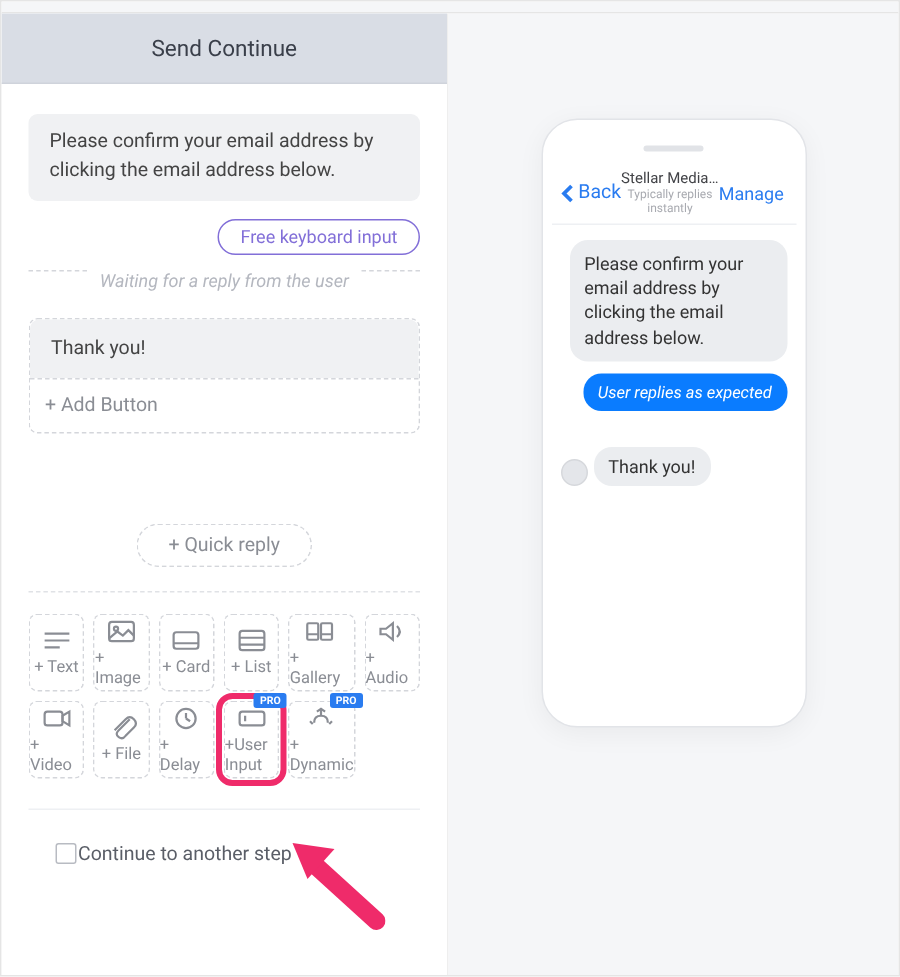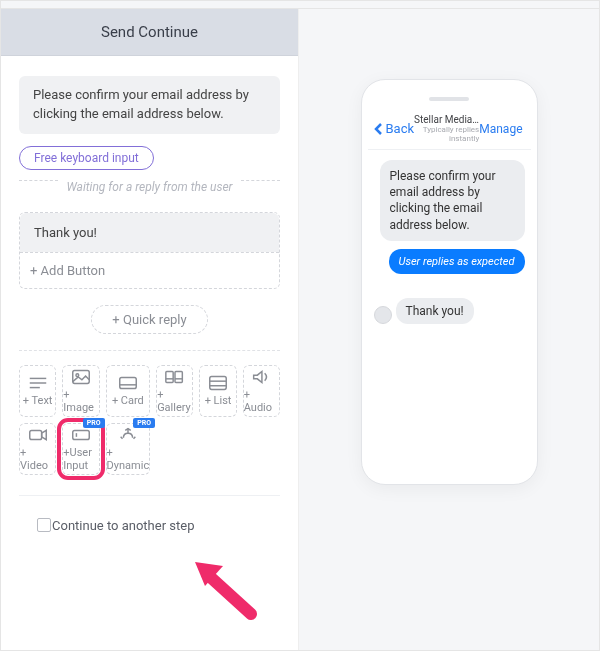--- a/index.html
+++ b/index.html
@@ -43,21 +43,21 @@
   .panel-body { padding: 20px 18px 0 18px; flex: 1; overflow: hidden; }
   .bubble {
     background: #f0f1f3;
     padding: 10px 14px;
     border-radius: 6px;
     color: #444;
     font-size: 13px;
     line-height: 1.45;
     margin-bottom: 12px;
   }
-  .chip-row { display: flex; justify-content: flex-start; }
+  .chip-row { display: flex; justify-content: flex-end; }
   .chip {
     border: 1px solid #826fd8;
     color: #826fd8;
     background: #fff;
     border-radius: 16px;
     padding: 4px 14px;
     font-size: 12px;
     cursor: pointer;
   }
   .divider-text {
@@ -90,20 +90,21 @@
   }
   .quick-reply-row { display: flex; justify-content: center; margin-bottom: 16px; }
   .quick-reply-chip {
     border: 1px dashed #d4d6db;
     color: #8a8d94;
     border-radius: 16px;
     padding: 6px 20px;
     font-size: 13px;
     cursor: pointer;
     background: #fff;
+    margin-top: 44px;
   }
   .blocks-grid {
     display: grid;
     grid-template-columns: repeat(6, 1fr);
     gap: 6px;
     border-top: 1px dashed #e0e2e6;
     padding-top: 14px;
     margin-top: 10px;
   }
   .block {
@@ -171,21 +172,21 @@
     display: flex;
     align-items: center;
     justify-content: space-between;
     padding: 2px 8px 6px 4px;
     border-bottom: 1px solid #eef0f3;
   }
   .back-group { display:flex; align-items:center; color:#2a7cf0; font-size:13px; cursor:pointer; gap:0; }
   .back-group svg { width:14px; height:14px; stroke:#2a7cf0; stroke-width:2.5; fill:none; }
   .page-title-group { flex:1; text-align:center; overflow:hidden;}
   .page-title-line { font-size: 10px; color:#424347; white-space:nowrap; overflow:hidden; text-overflow:ellipsis;}
-  .page-title-sub { font-size: 8px; color:#a8aab0;text-align:right; }
+  .page-title-sub { font-size: 8px; color:#a8aab0; }
   .manage-link { color:#2a7cf0; font-size:12px; cursor:pointer; }
   .phone-body { flex:1; padding:10px 6px; }
   .p-msg-in {
     background:#ebedf0;
     color:#333;
     font-size:12px;
     line-height:1.35;
     padding:8px 10px;
     border-radius:12px;
     max-width:150px;
@@ -261,48 +262,62 @@
         </div>
         <div class="block">
           <svg viewBox="0 0 24 18">
               <rect x="3" y="3" width="18" height="12" rx="2"></rect>
               <line x1="3" y1="11" x2="21" y2="11"></line>
             </svg>
           <span>+ Card</span>
         </div>
         <div class="block">
           <svg viewBox="0 0 24 18">
+              <rect x="3" y="2" width="18" height="14" rx="2"></rect>
+              <line x1="3" y1="7" x2="21" y2="7"></line>
+              <line x1="3" y1="12" x2="21" y2="12"></line>
+            </svg>
+          <span>+ List</span>
+        </div>
+        <div class="block">
+          <svg viewBox="0 0 24 18">
               <rect x="2" y="3" width="8" height="12" rx="1"></rect>
               <rect x="12" y="3" width="8" height="12" rx="1"></rect>
               <line x1="2" y1="11" x2="10" y2="11"></line>
               <line x1="12" y1="11" x2="20" y2="11"></line>
             </svg>
           <span>+ Gallery</span>
         </div>
         <div class="block">
           <svg viewBox="0 0 24 18">
-              <rect x="3" y="2" width="18" height="14" rx="2"></rect>
-              <line x1="3" y1="7" x2="21" y2="7"></line>
-              <line x1="3" y1="12" x2="21" y2="12"></line>
-            </svg>
-          <span>+ List</span>
-        </div>
-        <div class="block">
-          <svg viewBox="0 0 24 18">
               <path d="M4 7 L4 11 L8 11 L13 15 L13 3 L8 7 Z"></path>
               <path d="M16 5 Q20 9 16 13"></path>
             </svg>
           <span>+ Audio</span>
         </div>
         <div class="block">
           <svg viewBox="0 0 24 18">
               <rect x="3" y="4" width="13" height="10" rx="2"></rect>
               <path d="M16 7 L21 4 L21 14 L16 11 Z"></path>
             </svg>
           <span>+ Video</span>
+        </div>
+        <div class="block">
+          <svg viewBox="0 0 24 18">
+              <path d="M18 3 L10 11 Q7 14 10 16 Q13 18 15 15 L21 9 Q24 6 21 3 Q18 0 15 3 L7 11"></path>
+            </svg>
+          <span>+ File</span>
+        </div>
+        <div class="block">
+          <svg viewBox="0 0 24 18">
+              <circle cx="12" cy="9" r="7"></circle>
+              <line x1="12" y1="9" x2="12" y2="5"></line>
+              <line x1="12" y1="9" x2="15" y2="11"></line>
+            </svg>
+          <span>+ Delay</span>
         </div>
         <div class="block block-highlight">
           <span class="pro-badge">PRO</span>
           <svg viewBox="0 0 24 18">
               <rect x="3" y="4" width="18" height="10" rx="2"></rect>
               <line x1="7" y1="7" x2="7" y2="11"></line>
             </svg>
           <span>+User Input</span>
         </div>
         <div class="block">

